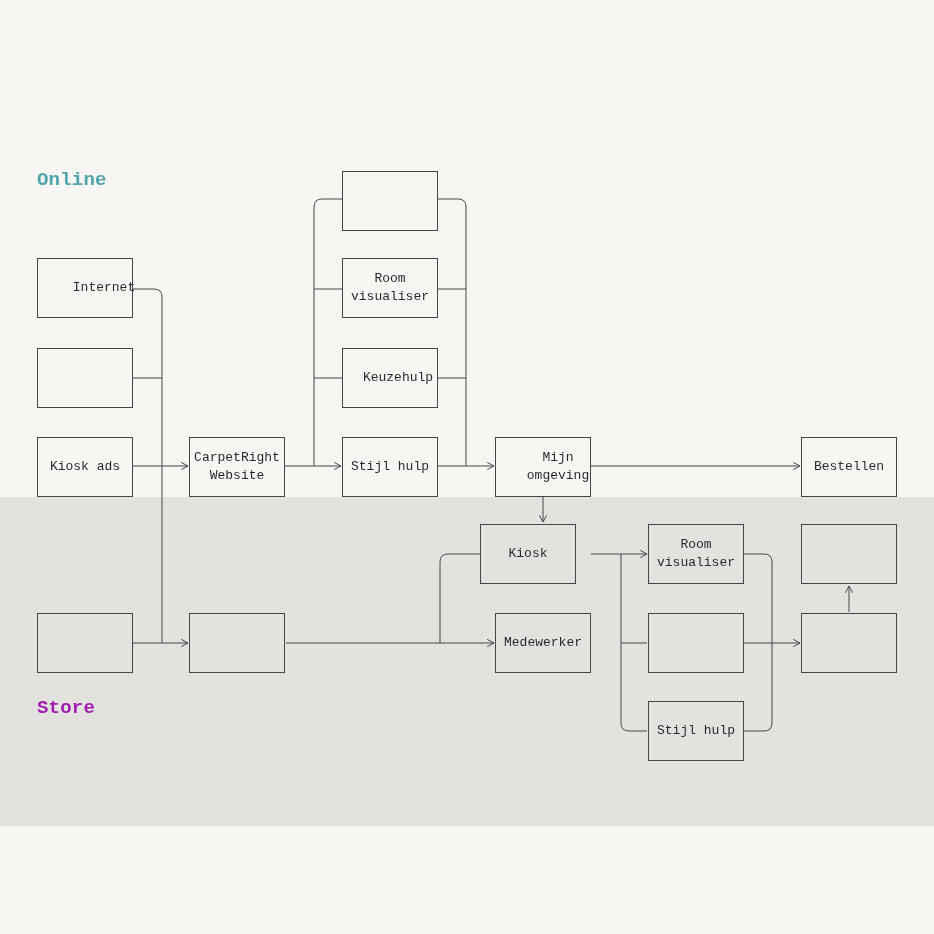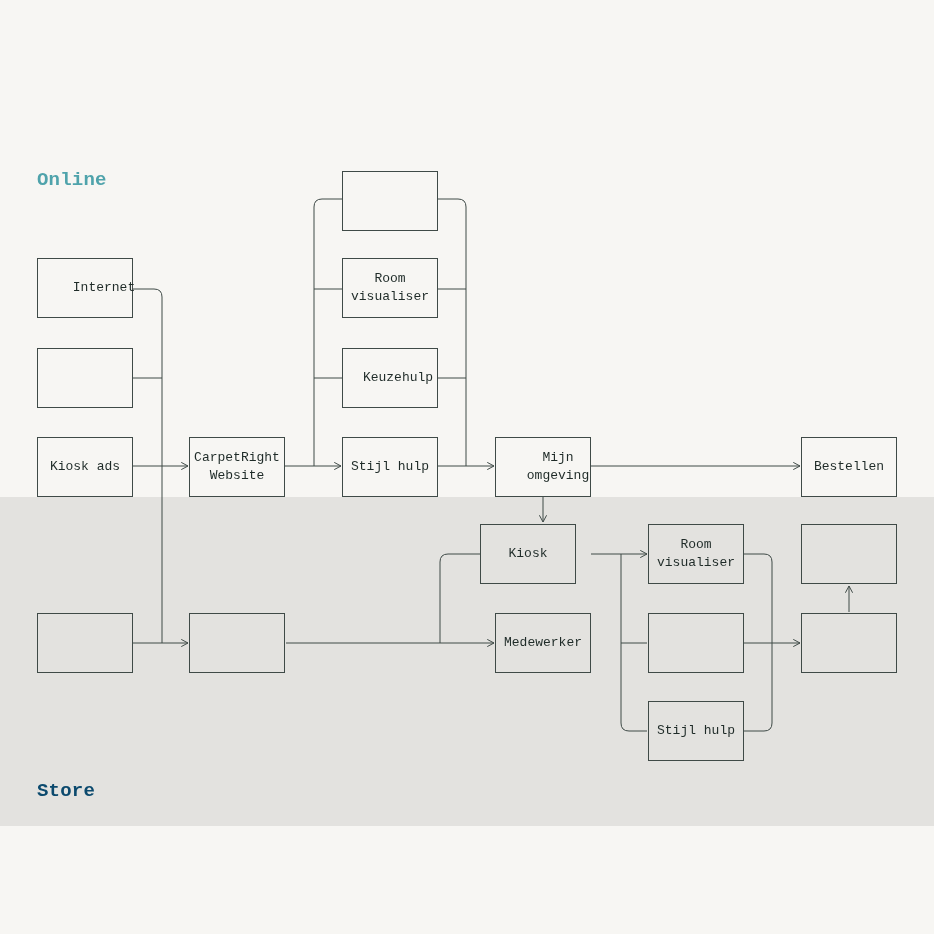--- a/index.html
+++ b/index.html
@@ -40,21 +40,21 @@
   }
 </style>
 </head>
 <body>
 
 <div id="canvas" style="background: rgb(247, 246, 243);">
   <div id="store-band" style="background: rgb(227, 226, 223);"></div>
 
   <div class="section-label" style="left: 37px; top: 169px; color: rgb(79, 163, 171);">Online</div>
 
-  <div class="section-label" style="left: 37px; top: 780px; color: #0c4a6e;">Store</div>
+  <div class="section-label" style="left: 37px; top: 697px; color: #a21caf;">Store</div>
 
   <svg id="connectors" width="934" height="934" viewBox="0 0 934 934">
     <defs>
       <marker id="arrow" viewBox="0 0 10 10" refX="9" refY="5" markerWidth="9" markerHeight="9" orient="auto-start-reverse">
         <path d="M1.5,1 L9,5 L1.5,9" fill="none" stroke="#3f4a47" stroke-width="1.1"></path>
       </marker>
     </defs>
     <g id="edge-paths">
         <path d="M342,199 H322 Q314,199 314,207 V466" fill="none" stroke="#3f4a47" stroke-width="1"></path>
         <path d="M438,199 H458 Q466,199 466,207 V466" fill="none" stroke="#3f4a47" stroke-width="1"></path>

